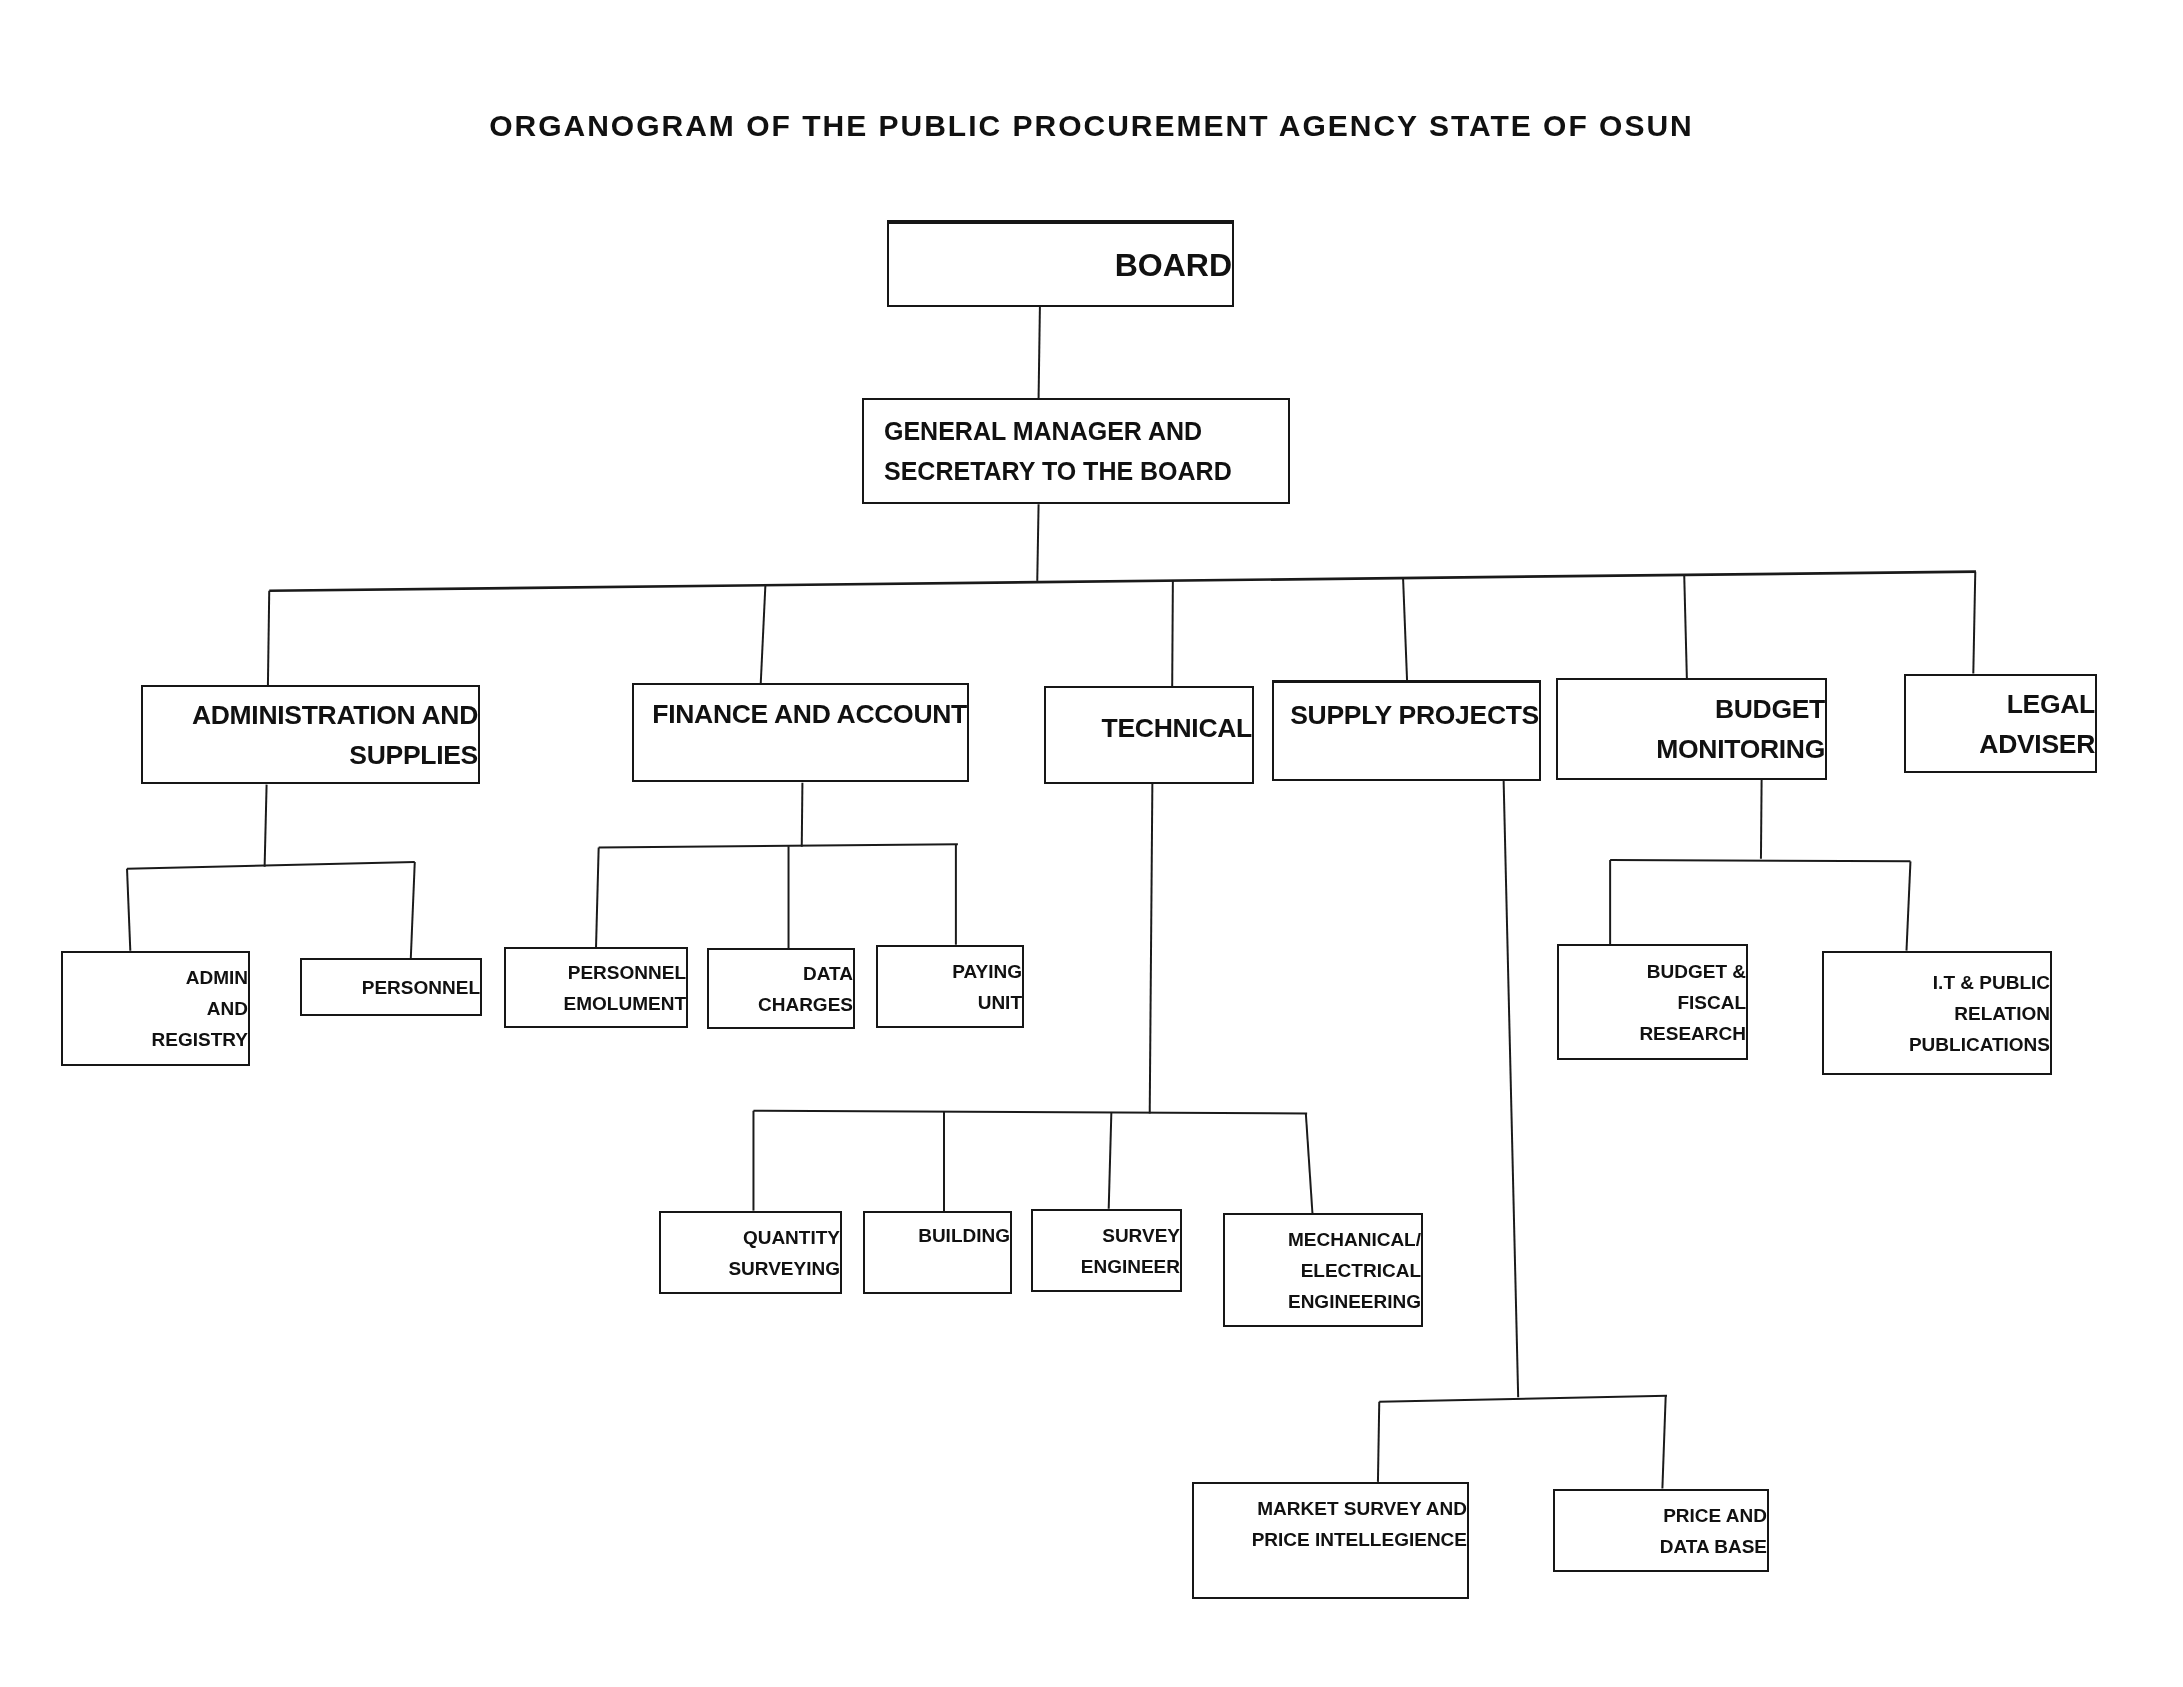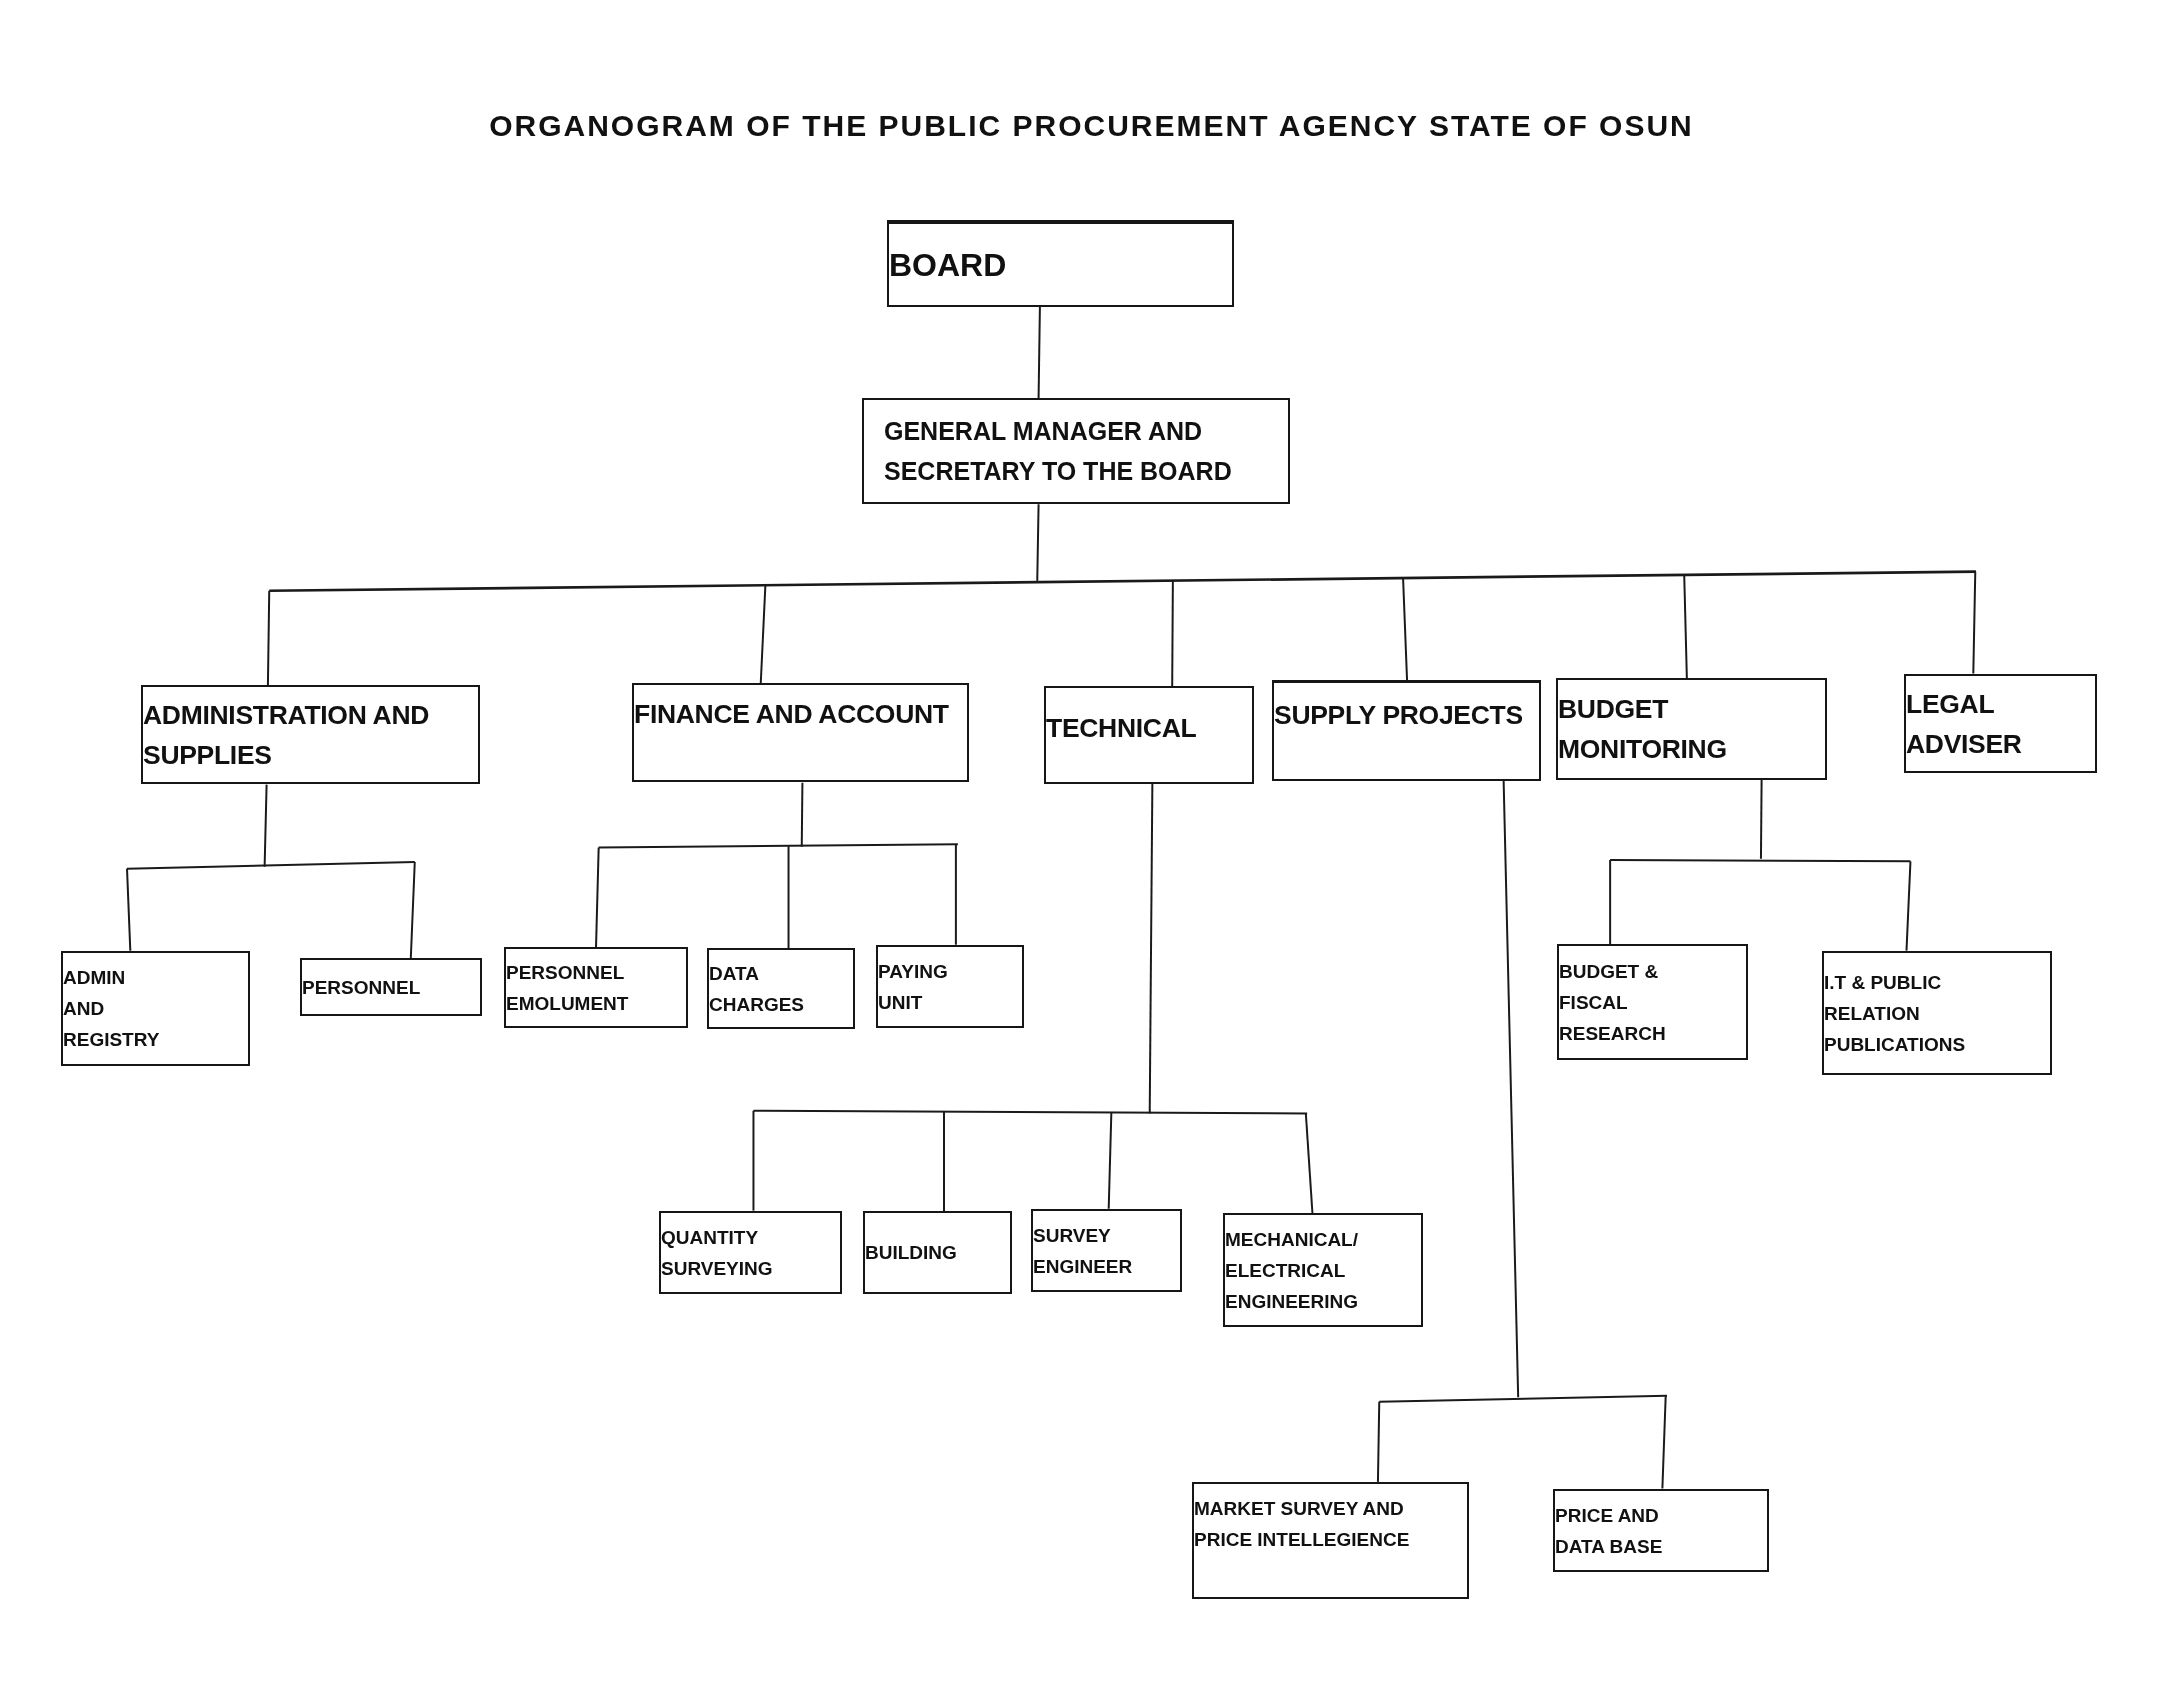--- a/index.html
+++ b/index.html
@@ -12,21 +12,21 @@
   #wires line{stroke:#1a1a1a;stroke-width:3;}
   #wires line.thick{stroke-width:4;}
   .title{
     position:absolute;left:0;top:105px;width:2183px;height:42px;
     line-height:42px;text-align:center;font-size:30px;letter-spacing:2px;
     white-space:nowrap;
   }
   .node{
     position:absolute;box-sizing:border-box;background:#ffffff;
     border:2.6px solid #161616;display:flex;flex-direction:column;
-    align-items:flex-start;justify-content:center;text-align:center;
+    align-items:flex-end;justify-content:center;text-align:center;
   }
   .node .ln{display:block;}
   
   .lv1{font-size:32px;line-height:40px;}
   .lv2{font-size:26.5px;line-height:40px;letter-spacing:-0.3px;}
   .lv3{font-size:19px;line-height:31px;}
   
   .n-board{left:887px;top:220px;width:347px;height:87px;border-top-width:4px;}
   .n-gm{left:862px;top:398px;width:428px;height:106px;font-size:25px;line-height:40px;
         align-items:flex-start;text-align:left;padding-left:20px;}
@@ -35,21 +35,21 @@
   .n-technical{left:1044px;top:686px;width:210px;height:98px;justify-content:flex-start;padding-top:20px;}
   .n-supply{left:1272px;top:680px;width:269px;height:101px;border-top-width:3.3px;justify-content:flex-start;padding-top:12px;}
   .n-budget{left:1556px;top:678px;width:271px;height:102px;}
   .n-legal{left:1904px;top:674px;width:193px;height:99px;}
   .n-adminreg{left:61px;top:951px;width:189px;height:115px;}
   .n-personnel{left:300px;top:958px;width:182px;height:58px;}
   .n-pemol{left:504px;top:947px;width:184px;height:81px;}
   .n-other{left:707px;top:948px;width:148px;height:81px;}
   .n-paying{left:876px;top:945px;width:148px;height:83px;}
   .n-qsurv{left:659px;top:1211px;width:183px;height:83px;}
-  .n-building{left:863px;top:1211px;width:149px;height:83px;justify-content:flex-start;padding-top:24px;}
+  .n-building{left:863px;top:1211px;width:149px;height:83px;justify-content:flex-start;padding-top:7px;}
   .n-civil{left:1031px;top:1209px;width:151px;height:83px;}
   .n-mech{left:1223px;top:1213px;width:200px;height:114px;}
   .n-market{left:1156px;top:1482px;width:277px;height:117px;justify-content:flex-start;padding-top:8.6px;margin-left:36px;}
   .n-pricedb{left:1553px;top:1489px;width:216px;height:83px;}
   .n-bfr{left:1557px;top:944px;width:191px;height:116px;}
   .n-itpub{left:1794px;top:951px;width:230px;height:124px;margin-left:28px;}
 </style>
 </head>
 <body>
 

